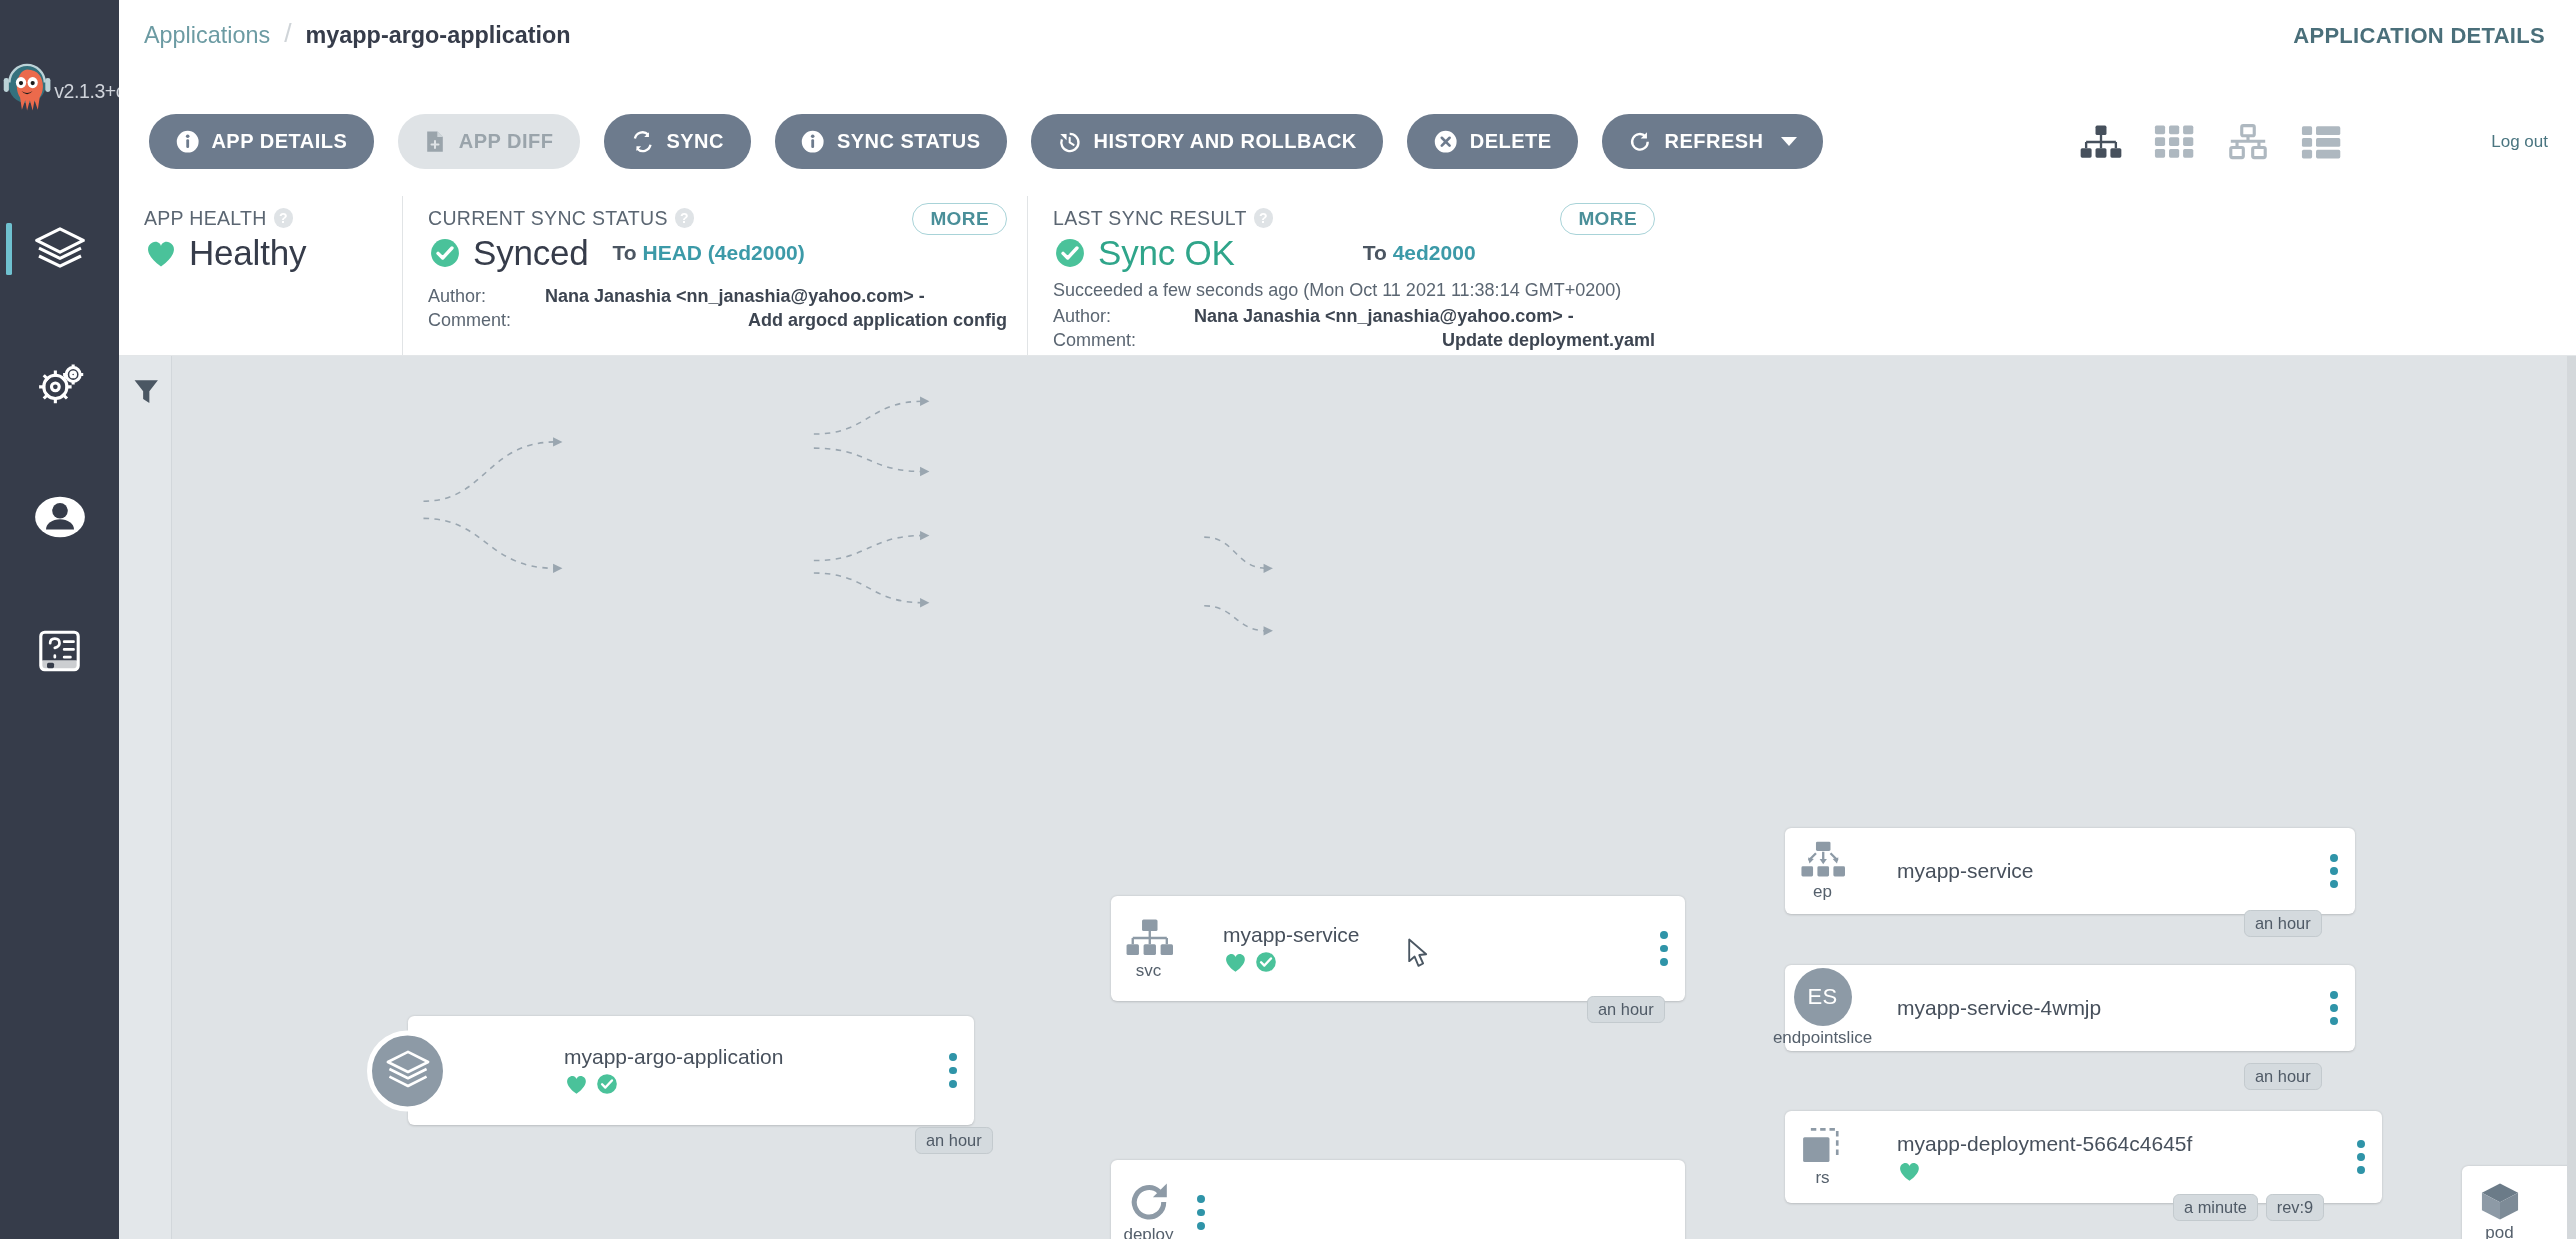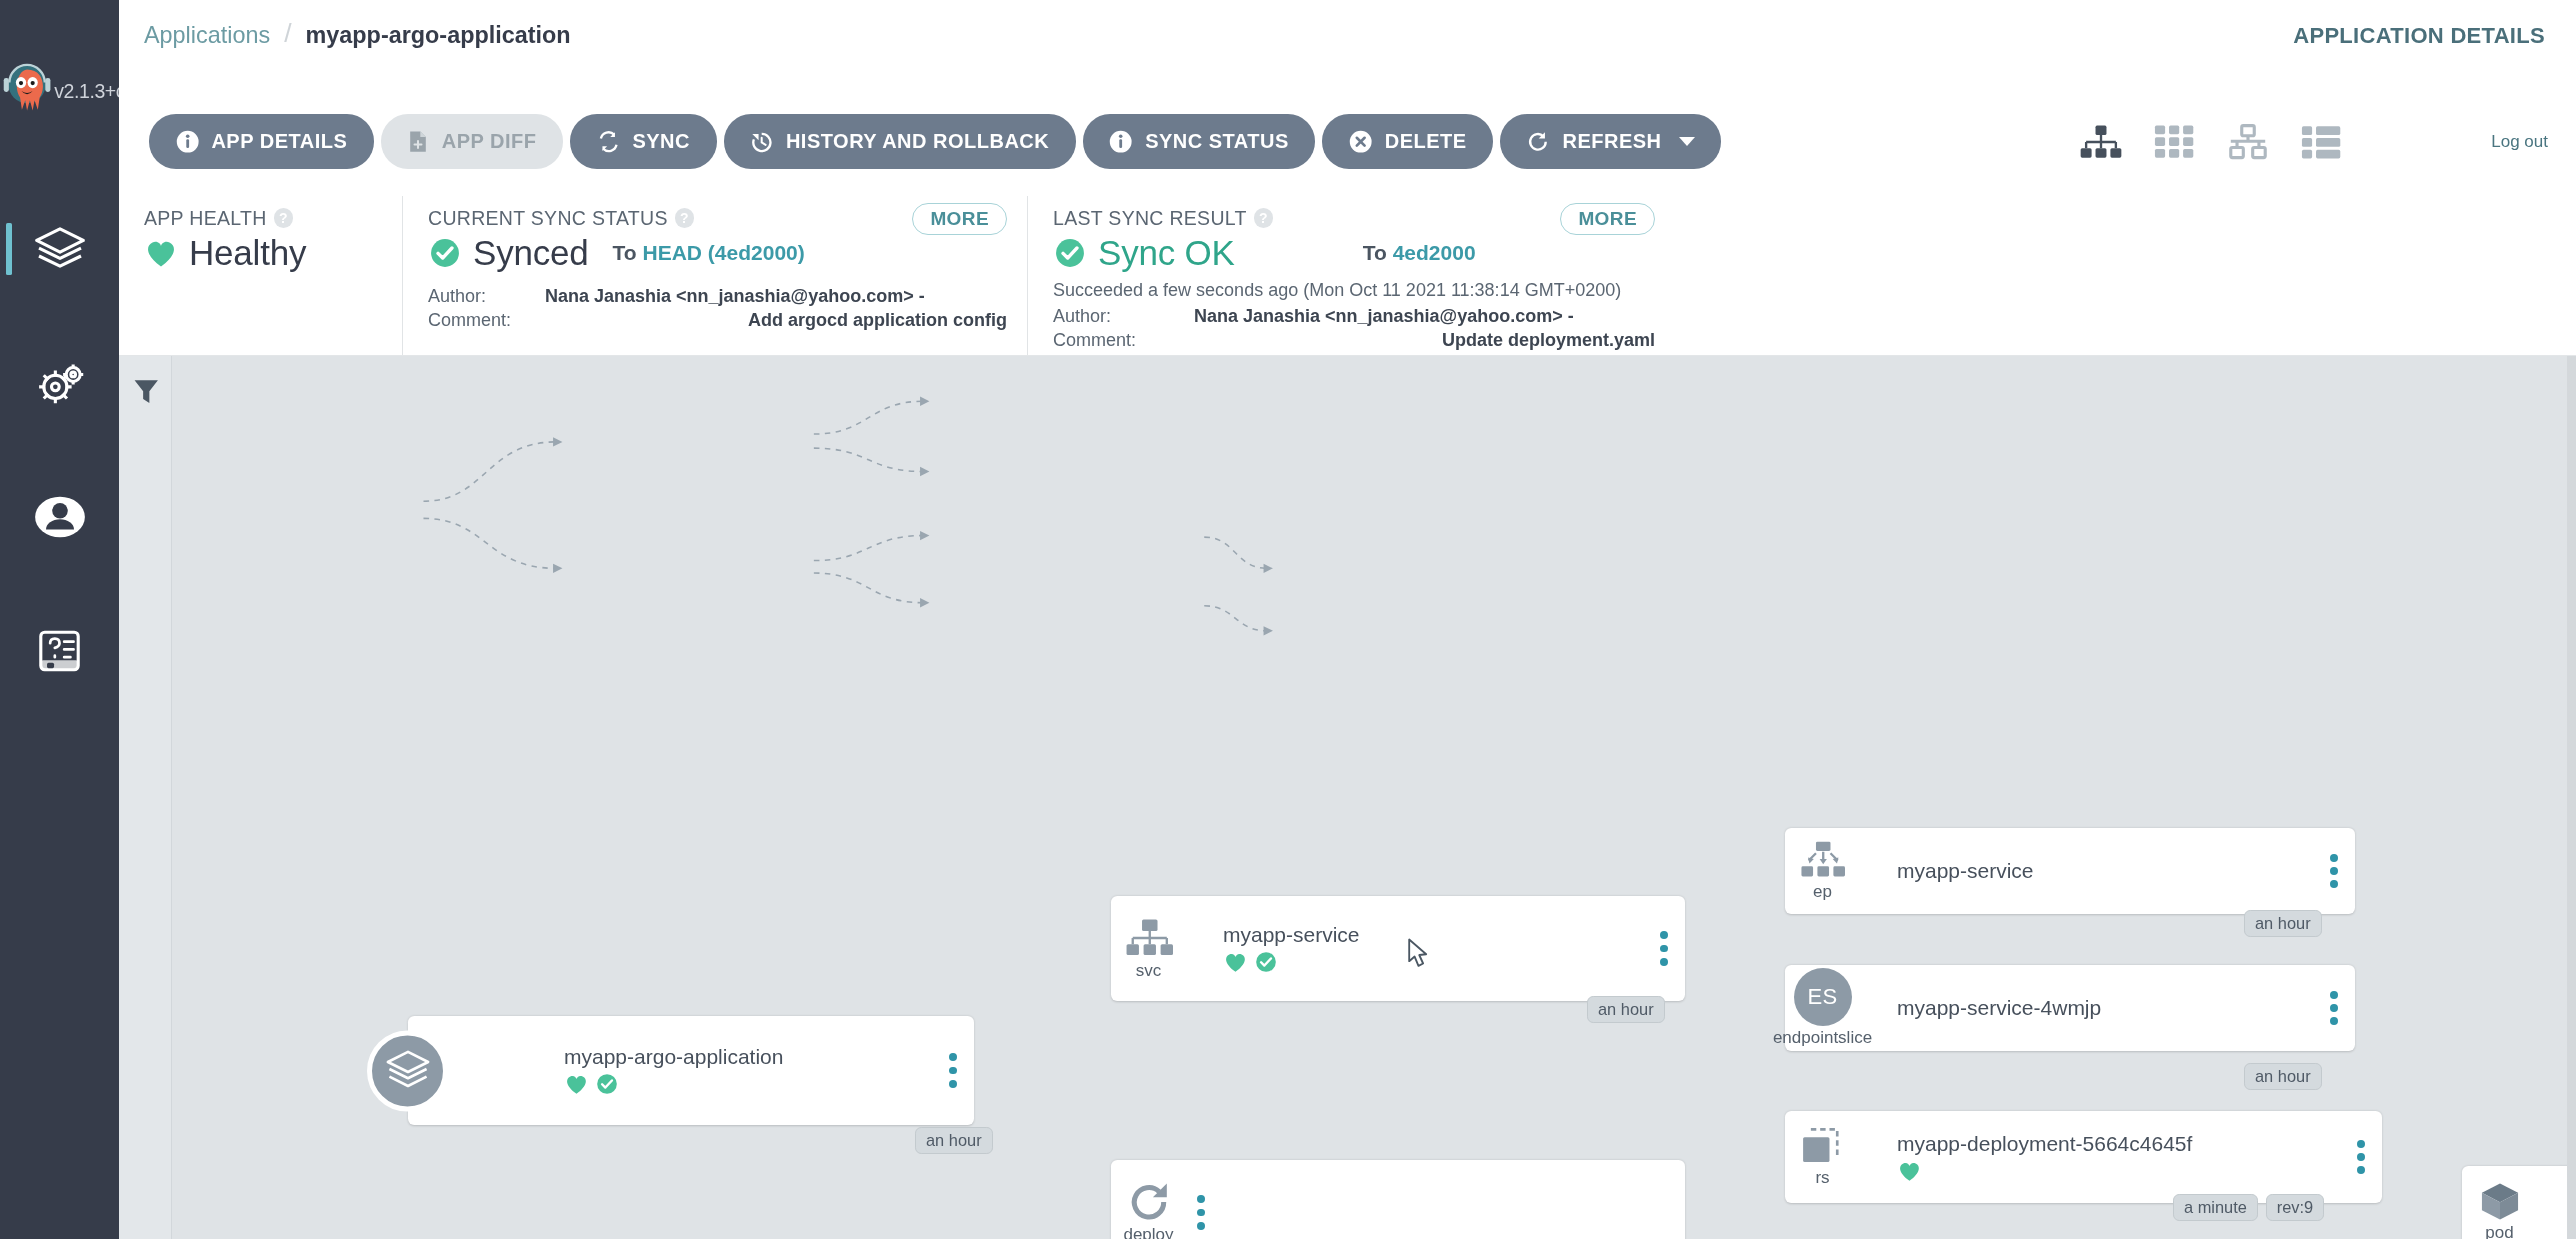--- a/index.html
+++ b/index.html
@@ -54,21 +54,21 @@
   .crumb-current { color: #363c4a; font-weight: bold; }
   .details-label {
     position: absolute; right: 31px; top: 23.4px;
     color: #4a6f7a; font-weight: bold; font-size: 22px; letter-spacing: 0.3px;
     cursor: pointer;
   }
 
   
   .toolbar {
     height: 83px; background: #fff; display: flex; align-items: center;
-    padding: 0 30px 0 30px; gap: 7px; flex: 0 0 83px; position: relative;
+    padding: 0 30px 0 30px; gap: 24px; flex: 0 0 83px; position: relative;
   }
   .btn {
     display: inline-flex; align-items: center; gap: 12.5px;
     height: 55px; padding: 0 26.5px; border-radius: 27px;
     background: #6d7b8d; color: #ffffff; font-size: 20px; font-weight: bold;
     letter-spacing: 0.5px; cursor: pointer; white-space: nowrap;
     border: none;
   }
   .btn.disabled { background: #dfe3e6; color: #9aa4ab; cursor: default; }
   .btn .ico { display: inline-flex; align-items: center; }
@@ -300,37 +300,37 @@
               <path d="M25 19 a10 10 0 0 1 -17 5" fill="none" stroke="#ffffff" stroke-width="3"></path>
               <path d="M7 27 v-6 h6 Z" fill="#ffffff"></path>
             </svg>
         </span>
         <span>SYNC</span>
       </div>
 
       <div class="btn">
         <span class="ico">
           <svg width="23.4" height="23.4" viewBox="0 0 30 30">
+              <circle cx="15" cy="15" r="14" fill="#ffffff"></circle>
+              <rect x="13.2" y="12" width="3.6" height="11" rx="1.6" fill="#6d7b8d"></rect>
+              <circle cx="15" cy="8" r="2.3" fill="#6d7b8d"></circle>
+            </svg>
+        </span>
+        <span>SYNC STATUS</span>
+      </div>
+
+      <div class="btn">
+        <span class="ico">
+          <svg width="23.4" height="23.4" viewBox="0 0 30 30">
               <path d="M15 5 a11 11 0 1 1 -10 7" fill="none" stroke="#ffffff" stroke-width="3"></path>
               <path d="M3 5 h8 v8 Z" fill="#ffffff"></path>
               <path d="M15 10 v6 l5 3" fill="none" stroke="#ffffff" stroke-width="2.6" stroke-linecap="round"></path>
             </svg>
         </span>
         <span>HISTORY AND ROLLBACK</span>
-      </div>
-
-      <div class="btn">
-        <span class="ico">
-          <svg width="23.4" height="23.4" viewBox="0 0 30 30">
-              <circle cx="15" cy="15" r="14" fill="#ffffff"></circle>
-              <rect x="13.2" y="12" width="3.6" height="11" rx="1.6" fill="#6d7b8d"></rect>
-              <circle cx="15" cy="8" r="2.3" fill="#6d7b8d"></circle>
-            </svg>
-        </span>
-        <span>SYNC STATUS</span>
       </div>
 
       <div class="btn">
         <span class="ico">
           <svg width="23.4" height="23.4" viewBox="0 0 30 30">
               <circle cx="15" cy="15" r="14" fill="#ffffff"></circle>
               <path d="M10 10 l10 10 M20 10 l-10 10" stroke="#6d7b8d" stroke-width="3.4" stroke-linecap="round"></path>
             </svg>
         </span>
         <span>DELETE</span>

